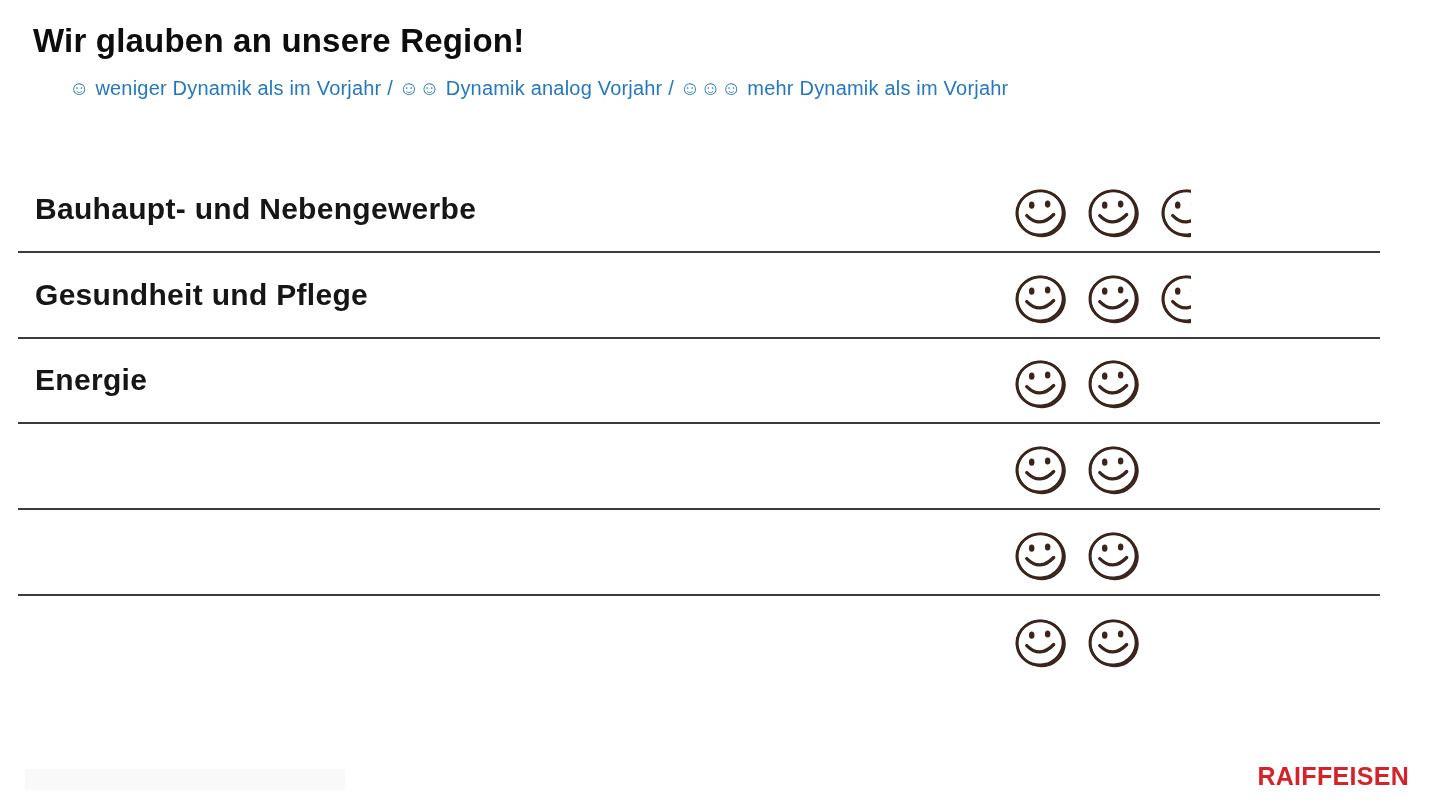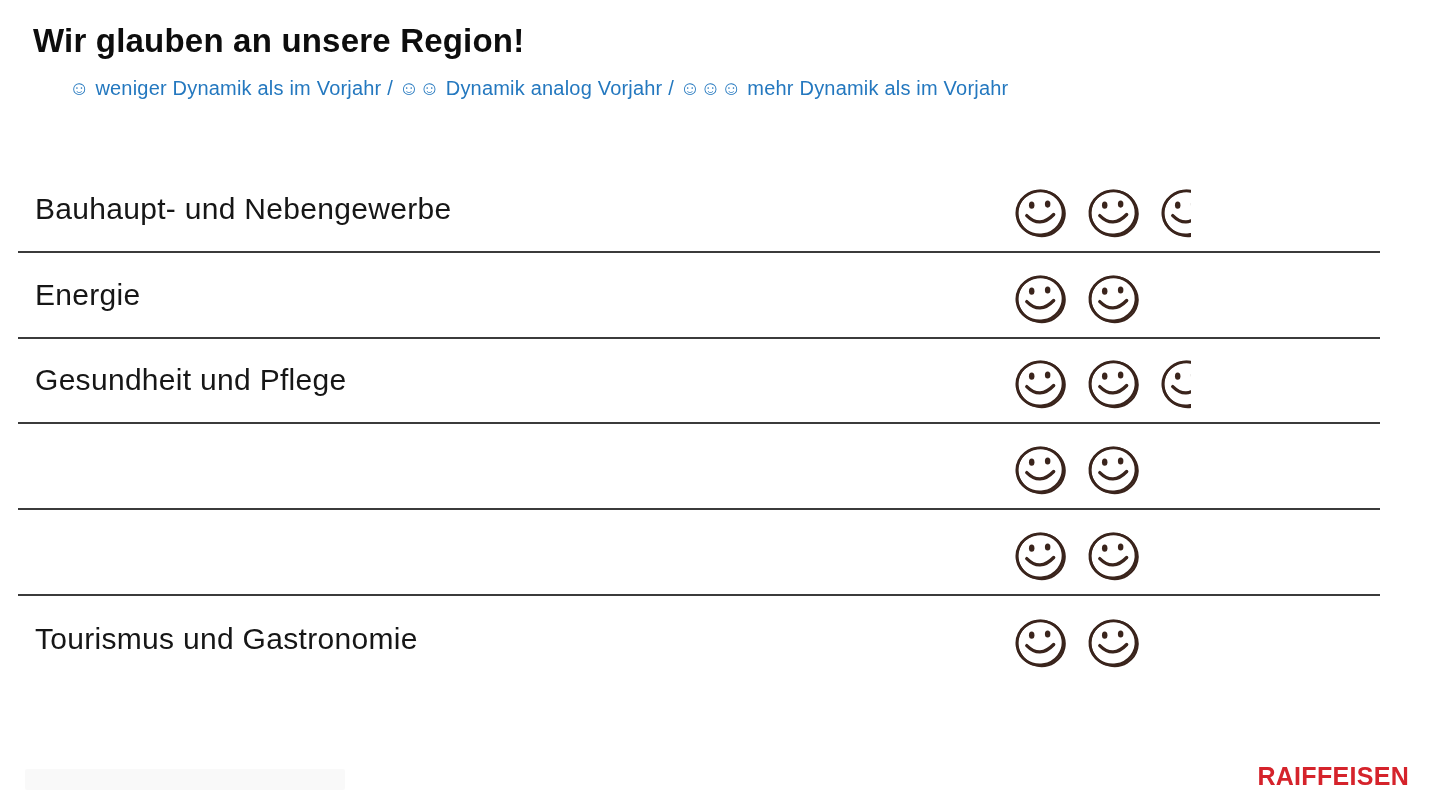--- a/index.html
+++ b/index.html
@@ -44,20 +44,21 @@
     top: 167px;
     width: 1362px;
   }
   .row {
     box-sizing: border-box;
     height: 85.8px;
     border-bottom: 2px solid var(--rule-gray, #3b3b3b);
     position: relative;
     display: flex;
     align-items: center;
+    font-weight: bold;
   }
   .row:last-child { border-bottom: none; }
   .row-label {
     padding-left: 17px;
     font-size: 30px;
     color: #161616;
     letter-spacing: 0.3px;
     white-space: nowrap;
   }
   .smileys {
@@ -145,20 +146,64 @@
       </g>
       <g fill="currentColor" stroke="none">
         <ellipse cx="34" cy="37" rx="5" ry="6.5"></ellipse>
         <ellipse cx="63" cy="35" rx="5" ry="6.5"></ellipse>
       </g>
     </svg>
   </div>
         </div>
   </div>
       <div class="row">
+    <div class="row-label">Gesundheit und Pflege</div>
+    <div class="smileys">
+          <div class="smiley">
+    <svg viewBox="0 0 100 100" width="55" height="55" aria-hidden="true">
+      <g fill="none" stroke="currentColor" stroke-linecap="round">
+        <ellipse cx="49" cy="51" rx="42" ry="40" stroke-width="5" transform="rotate(-8 49 51)"></ellipse>
+        <ellipse cx="51" cy="52" rx="43" ry="41" stroke-width="4" transform="rotate(12 51 52)"></ellipse>
+        <path d="M25 56 Q 49 80 74 54" stroke-width="6"></path>
+      </g>
+      <g fill="currentColor" stroke="none">
+        <ellipse cx="34" cy="37" rx="5" ry="6.5"></ellipse>
+        <ellipse cx="63" cy="35" rx="5" ry="6.5"></ellipse>
+      </g>
+    </svg>
+  </div>
+          <div class="smiley">
+    <svg viewBox="0 0 100 100" width="55" height="55" aria-hidden="true">
+      <g fill="none" stroke="currentColor" stroke-linecap="round">
+        <ellipse cx="49" cy="51" rx="42" ry="40" stroke-width="5" transform="rotate(-8 49 51)"></ellipse>
+        <ellipse cx="51" cy="52" rx="43" ry="41" stroke-width="4" transform="rotate(12 51 52)"></ellipse>
+        <path d="M25 56 Q 49 80 74 54" stroke-width="6"></path>
+      </g>
+      <g fill="currentColor" stroke="none">
+        <ellipse cx="34" cy="37" rx="5" ry="6.5"></ellipse>
+        <ellipse cx="63" cy="35" rx="5" ry="6.5"></ellipse>
+      </g>
+    </svg>
+  </div>
+          <div class="smiley half">
+    <svg viewBox="0 0 100 100" width="55" height="55" aria-hidden="true">
+      <g fill="none" stroke="currentColor" stroke-linecap="round">
+        <ellipse cx="49" cy="51" rx="42" ry="40" stroke-width="5" transform="rotate(-8 49 51)"></ellipse>
+        <ellipse cx="51" cy="52" rx="43" ry="41" stroke-width="4" transform="rotate(12 51 52)"></ellipse>
+        <path d="M25 56 Q 49 80 74 54" stroke-width="6"></path>
+      </g>
+      <g fill="currentColor" stroke="none">
+        <ellipse cx="34" cy="37" rx="5" ry="6.5"></ellipse>
+        <ellipse cx="63" cy="35" rx="5" ry="6.5"></ellipse>
+      </g>
+    </svg>
+  </div>
+        </div>
+  </div>
+      <div class="row">
     <div class="row-label">Energie</div>
     <div class="smileys">
           <div class="smiley">
     <svg viewBox="0 0 100 100" width="55" height="55" aria-hidden="true">
       <g fill="none" stroke="currentColor" stroke-linecap="round">
         <ellipse cx="49" cy="51" rx="42" ry="40" stroke-width="5" transform="rotate(-8 49 51)"></ellipse>
         <ellipse cx="51" cy="52" rx="43" ry="41" stroke-width="4" transform="rotate(12 51 52)"></ellipse>
         <path d="M25 56 Q 49 80 74 54" stroke-width="6"></path>
       </g>
       <g fill="currentColor" stroke="none">
@@ -176,125 +221,80 @@
       </g>
       <g fill="currentColor" stroke="none">
         <ellipse cx="34" cy="37" rx="5" ry="6.5"></ellipse>
         <ellipse cx="63" cy="35" rx="5" ry="6.5"></ellipse>
       </g>
     </svg>
   </div>
         </div>
   </div>
       <div class="row">
-    <div class="row-label">Gesundheit und Pflege</div>
-    <div class="smileys">
-          <div class="smiley">
-    <svg viewBox="0 0 100 100" width="55" height="55" aria-hidden="true">
-      <g fill="none" stroke="currentColor" stroke-linecap="round">
-        <ellipse cx="49" cy="51" rx="42" ry="40" stroke-width="5" transform="rotate(-8 49 51)"></ellipse>
-        <ellipse cx="51" cy="52" rx="43" ry="41" stroke-width="4" transform="rotate(12 51 52)"></ellipse>
-        <path d="M25 56 Q 49 80 74 54" stroke-width="6"></path>
-      </g>
-      <g fill="currentColor" stroke="none">
-        <ellipse cx="34" cy="37" rx="5" ry="6.5"></ellipse>
-        <ellipse cx="63" cy="35" rx="5" ry="6.5"></ellipse>
-      </g>
-    </svg>
-  </div>
-          <div class="smiley">
-    <svg viewBox="0 0 100 100" width="55" height="55" aria-hidden="true">
-      <g fill="none" stroke="currentColor" stroke-linecap="round">
-        <ellipse cx="49" cy="51" rx="42" ry="40" stroke-width="5" transform="rotate(-8 49 51)"></ellipse>
-        <ellipse cx="51" cy="52" rx="43" ry="41" stroke-width="4" transform="rotate(12 51 52)"></ellipse>
-        <path d="M25 56 Q 49 80 74 54" stroke-width="6"></path>
-      </g>
-      <g fill="currentColor" stroke="none">
-        <ellipse cx="34" cy="37" rx="5" ry="6.5"></ellipse>
-        <ellipse cx="63" cy="35" rx="5" ry="6.5"></ellipse>
-      </g>
-    </svg>
-  </div>
-          <div class="smiley half">
-    <svg viewBox="0 0 100 100" width="55" height="55" aria-hidden="true">
-      <g fill="none" stroke="currentColor" stroke-linecap="round">
-        <ellipse cx="49" cy="51" rx="42" ry="40" stroke-width="5" transform="rotate(-8 49 51)"></ellipse>
-        <ellipse cx="51" cy="52" rx="43" ry="41" stroke-width="4" transform="rotate(12 51 52)"></ellipse>
-        <path d="M25 56 Q 49 80 74 54" stroke-width="6"></path>
-      </g>
-      <g fill="currentColor" stroke="none">
-        <ellipse cx="34" cy="37" rx="5" ry="6.5"></ellipse>
-        <ellipse cx="63" cy="35" rx="5" ry="6.5"></ellipse>
-      </g>
-    </svg>
-  </div>
-        </div>
-  </div>
-      <div class="row">
-    <div class="smileys">
-          <div class="smiley">
-    <svg viewBox="0 0 100 100" width="55" height="55" aria-hidden="true">
-      <g fill="none" stroke="currentColor" stroke-linecap="round">
-        <ellipse cx="49" cy="51" rx="42" ry="40" stroke-width="5" transform="rotate(-8 49 51)"></ellipse>
-        <ellipse cx="51" cy="52" rx="43" ry="41" stroke-width="4" transform="rotate(12 51 52)"></ellipse>
-        <path d="M25 56 Q 49 80 74 54" stroke-width="6"></path>
-      </g>
-      <g fill="currentColor" stroke="none">
-        <ellipse cx="34" cy="37" rx="5" ry="6.5"></ellipse>
-        <ellipse cx="63" cy="35" rx="5" ry="6.5"></ellipse>
-      </g>
-    </svg>
-  </div>
-          <div class="smiley">
-    <svg viewBox="0 0 100 100" width="55" height="55" aria-hidden="true">
-      <g fill="none" stroke="currentColor" stroke-linecap="round">
-        <ellipse cx="49" cy="51" rx="42" ry="40" stroke-width="5" transform="rotate(-8 49 51)"></ellipse>
-        <ellipse cx="51" cy="52" rx="43" ry="41" stroke-width="4" transform="rotate(12 51 52)"></ellipse>
-        <path d="M25 56 Q 49 80 74 54" stroke-width="6"></path>
-      </g>
-      <g fill="currentColor" stroke="none">
-        <ellipse cx="34" cy="37" rx="5" ry="6.5"></ellipse>
-        <ellipse cx="63" cy="35" rx="5" ry="6.5"></ellipse>
-      </g>
-    </svg>
-  </div>
-        </div>
-  </div>
-      <div class="row">
-    <div class="smileys">
-          <div class="smiley">
-    <svg viewBox="0 0 100 100" width="55" height="55" aria-hidden="true">
-      <g fill="none" stroke="currentColor" stroke-linecap="round">
-        <ellipse cx="49" cy="51" rx="42" ry="40" stroke-width="5" transform="rotate(-8 49 51)"></ellipse>
-        <ellipse cx="51" cy="52" rx="43" ry="41" stroke-width="4" transform="rotate(12 51 52)"></ellipse>
-        <path d="M25 56 Q 49 80 74 54" stroke-width="6"></path>
-      </g>
-      <g fill="currentColor" stroke="none">
-        <ellipse cx="34" cy="37" rx="5" ry="6.5"></ellipse>
-        <ellipse cx="63" cy="35" rx="5" ry="6.5"></ellipse>
-      </g>
-    </svg>
-  </div>
-          <div class="smiley">
-    <svg viewBox="0 0 100 100" width="55" height="55" aria-hidden="true">
-      <g fill="none" stroke="currentColor" stroke-linecap="round">
-        <ellipse cx="49" cy="51" rx="42" ry="40" stroke-width="5" transform="rotate(-8 49 51)"></ellipse>
-        <ellipse cx="51" cy="52" rx="43" ry="41" stroke-width="4" transform="rotate(12 51 52)"></ellipse>
-        <path d="M25 56 Q 49 80 74 54" stroke-width="6"></path>
-      </g>
-      <g fill="currentColor" stroke="none">
-        <ellipse cx="34" cy="37" rx="5" ry="6.5"></ellipse>
-        <ellipse cx="63" cy="35" rx="5" ry="6.5"></ellipse>
-      </g>
-    </svg>
-  </div>
-        </div>
-  </div>
-      <div class="row">
-    <div class="row-label">Tourismus und Gastronomie</div>
+    <div class="smileys">
+          <div class="smiley">
+    <svg viewBox="0 0 100 100" width="55" height="55" aria-hidden="true">
+      <g fill="none" stroke="currentColor" stroke-linecap="round">
+        <ellipse cx="49" cy="51" rx="42" ry="40" stroke-width="5" transform="rotate(-8 49 51)"></ellipse>
+        <ellipse cx="51" cy="52" rx="43" ry="41" stroke-width="4" transform="rotate(12 51 52)"></ellipse>
+        <path d="M25 56 Q 49 80 74 54" stroke-width="6"></path>
+      </g>
+      <g fill="currentColor" stroke="none">
+        <ellipse cx="34" cy="37" rx="5" ry="6.5"></ellipse>
+        <ellipse cx="63" cy="35" rx="5" ry="6.5"></ellipse>
+      </g>
+    </svg>
+  </div>
+          <div class="smiley">
+    <svg viewBox="0 0 100 100" width="55" height="55" aria-hidden="true">
+      <g fill="none" stroke="currentColor" stroke-linecap="round">
+        <ellipse cx="49" cy="51" rx="42" ry="40" stroke-width="5" transform="rotate(-8 49 51)"></ellipse>
+        <ellipse cx="51" cy="52" rx="43" ry="41" stroke-width="4" transform="rotate(12 51 52)"></ellipse>
+        <path d="M25 56 Q 49 80 74 54" stroke-width="6"></path>
+      </g>
+      <g fill="currentColor" stroke="none">
+        <ellipse cx="34" cy="37" rx="5" ry="6.5"></ellipse>
+        <ellipse cx="63" cy="35" rx="5" ry="6.5"></ellipse>
+      </g>
+    </svg>
+  </div>
+        </div>
+  </div>
+      <div class="row">
+    <div class="smileys">
+          <div class="smiley">
+    <svg viewBox="0 0 100 100" width="55" height="55" aria-hidden="true">
+      <g fill="none" stroke="currentColor" stroke-linecap="round">
+        <ellipse cx="49" cy="51" rx="42" ry="40" stroke-width="5" transform="rotate(-8 49 51)"></ellipse>
+        <ellipse cx="51" cy="52" rx="43" ry="41" stroke-width="4" transform="rotate(12 51 52)"></ellipse>
+        <path d="M25 56 Q 49 80 74 54" stroke-width="6"></path>
+      </g>
+      <g fill="currentColor" stroke="none">
+        <ellipse cx="34" cy="37" rx="5" ry="6.5"></ellipse>
+        <ellipse cx="63" cy="35" rx="5" ry="6.5"></ellipse>
+      </g>
+    </svg>
+  </div>
+          <div class="smiley">
+    <svg viewBox="0 0 100 100" width="55" height="55" aria-hidden="true">
+      <g fill="none" stroke="currentColor" stroke-linecap="round">
+        <ellipse cx="49" cy="51" rx="42" ry="40" stroke-width="5" transform="rotate(-8 49 51)"></ellipse>
+        <ellipse cx="51" cy="52" rx="43" ry="41" stroke-width="4" transform="rotate(12 51 52)"></ellipse>
+        <path d="M25 56 Q 49 80 74 54" stroke-width="6"></path>
+      </g>
+      <g fill="currentColor" stroke="none">
+        <ellipse cx="34" cy="37" rx="5" ry="6.5"></ellipse>
+        <ellipse cx="63" cy="35" rx="5" ry="6.5"></ellipse>
+      </g>
+    </svg>
+  </div>
+        </div>
+  </div>
+      <div class="row">
     <div class="smileys">
           <div class="smiley">
     <svg viewBox="0 0 100 100" width="55" height="55" aria-hidden="true">
       <g fill="none" stroke="currentColor" stroke-linecap="round">
         <ellipse cx="49" cy="51" rx="42" ry="40" stroke-width="5" transform="rotate(-8 49 51)"></ellipse>
         <ellipse cx="51" cy="52" rx="43" ry="41" stroke-width="4" transform="rotate(12 51 52)"></ellipse>
         <path d="M25 56 Q 49 80 74 54" stroke-width="6"></path>
       </g>
       <g fill="currentColor" stroke="none">
         <ellipse cx="34" cy="37" rx="5" ry="6.5"></ellipse>

